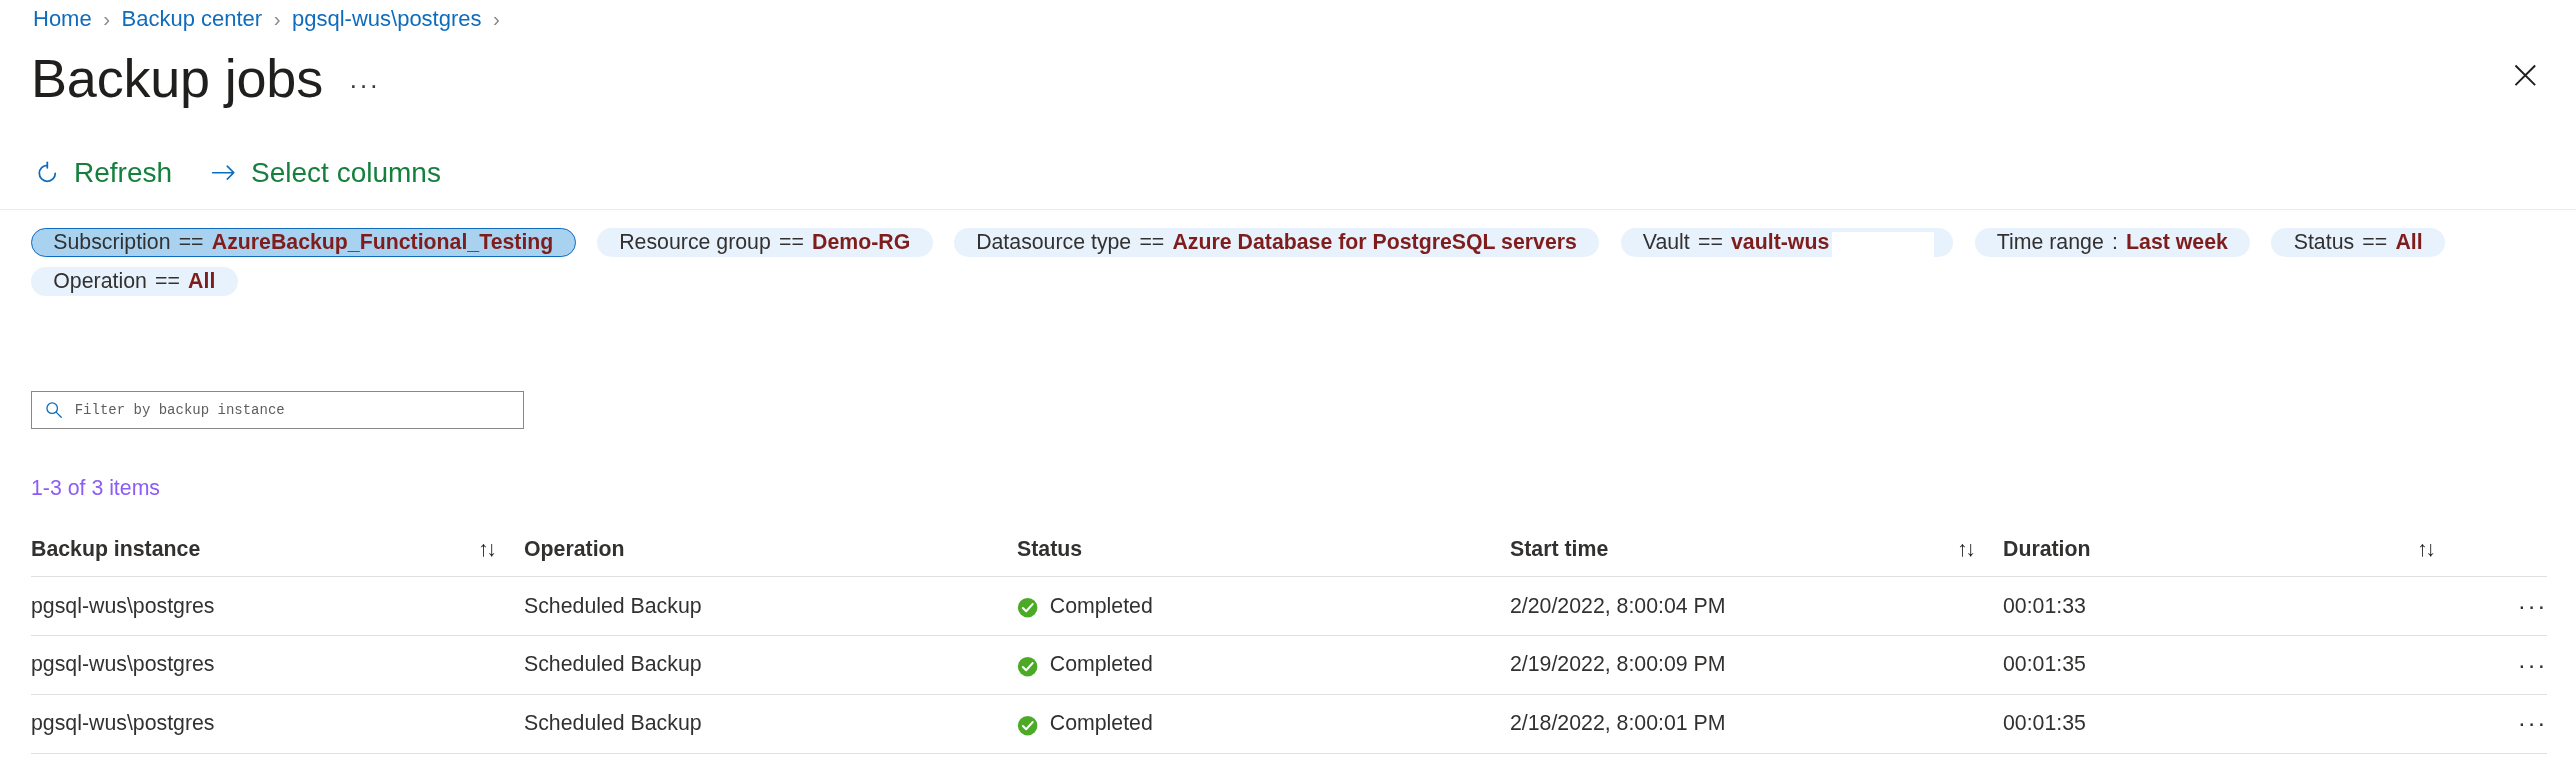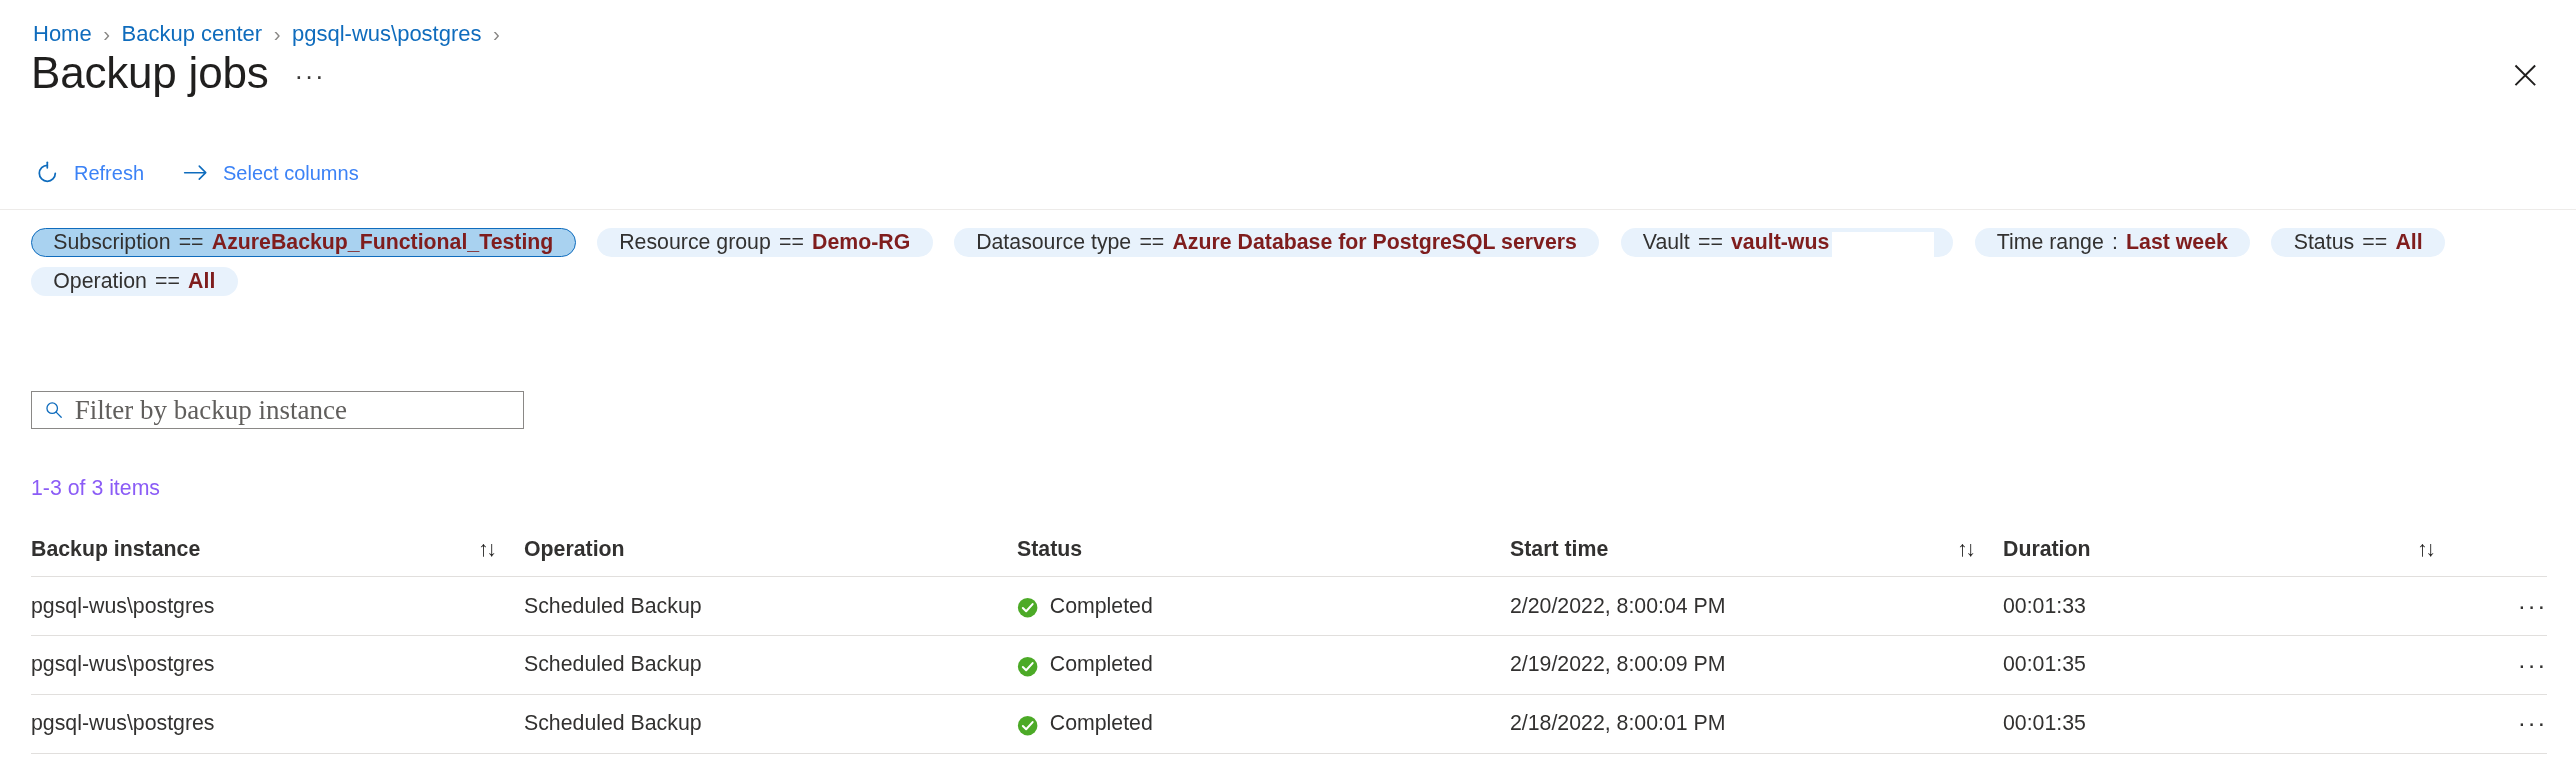--- a/index.html
+++ b/index.html
@@ -8,42 +8,42 @@
     width: 2576px; height: 759px;
     background: #ffffff;
     font-family: "Liberation Sans", sans-serif;
     color: #1b1a19;
     overflow: hidden;
   }
 
   
   .breadcrumb {
     position: absolute;
-    left: 33px; top: 23px;
+    left: 33px; top: 8px;
     display: flex; align-items: center;
     font-size: 22px;
     line-height: 1;
     justify-content: flex-end;
   }
   .crumb-link { color: #0f6cbd; cursor: pointer; white-space: nowrap; }
   .crumb-sep {
     color: #8a8886;
     margin: 0 11.5px;
     font-size: 20.5px;
     font-weight: 300;
   }
 
   
   .title-row {
     position: absolute;
     left: 31px; top: 51px;
     display: flex; align-items: baseline;
   }
   .page-title {
-    font-size: 44px;
+    font-size: 54px;
     font-weight: 400;
     color: #201f1e;
     letter-spacing: -0.2px;
     line-height: 1;
   }
   .title-ellipsis {
     margin-left: 26px;
     font-size: 26px;
     color: #3b3a39;
     letter-spacing: 1.6px;
@@ -73,22 +73,22 @@
     margin-right: 38px;
     height: 38px;
   }
   .cmd-ico {
     width: 28px; height: 28px;
     display: flex; align-items: center; justify-content: center;
     margin-right: 13px;
     color: #0f6cbd;
   }
   .cmd-label {
-    font-size: 20px;
-    color: #3b82f6;
+    font-size: 28px;
+    color: #15803d;
     white-space: nowrap;
   }
   .cmdbar-rule {
     position: absolute;
     left: 0; top: 209px;
     width: 2576px; height: 0.8px;
     background: #edebe9;
   }
 
   
@@ -141,22 +141,22 @@
   .search-ico {
     width: 21.3px; height: 21.3px;
     margin-right: 9.9px;
     display: flex; align-items: center; justify-content: center;
     color: #0f6cbd;
     flex: 0 0 auto;
   }
   .search-input {
     border: none; outline: none;
     background: transparent;
-    font-family: Liberation Serif, serif;
-    font-size: 27px;
+    font-family: Liberation Mono, monospace;
+    font-size: 14px;
     color: #14532d;
     width: 100%;
     padding: 0;
   }
   .search-input::placeholder { color: #605e5c; opacity: 1; }
 
   
   .item-count {
     position: absolute;
     left: 31px; top: 476px;

